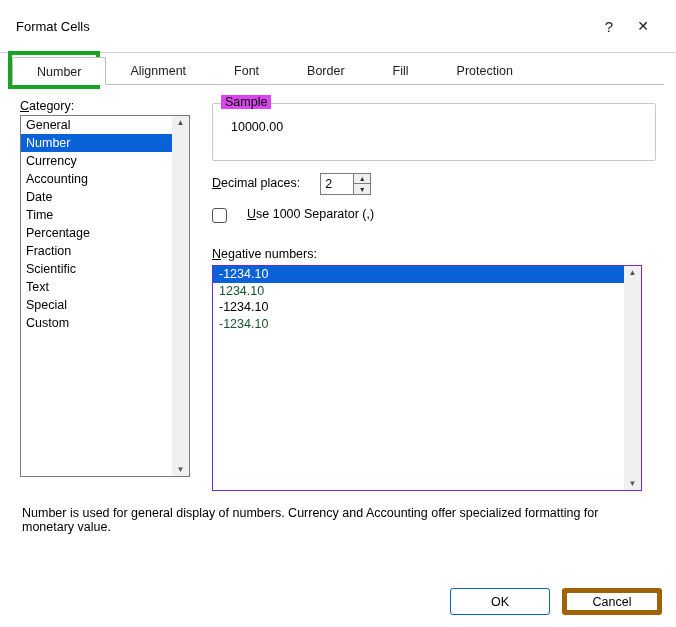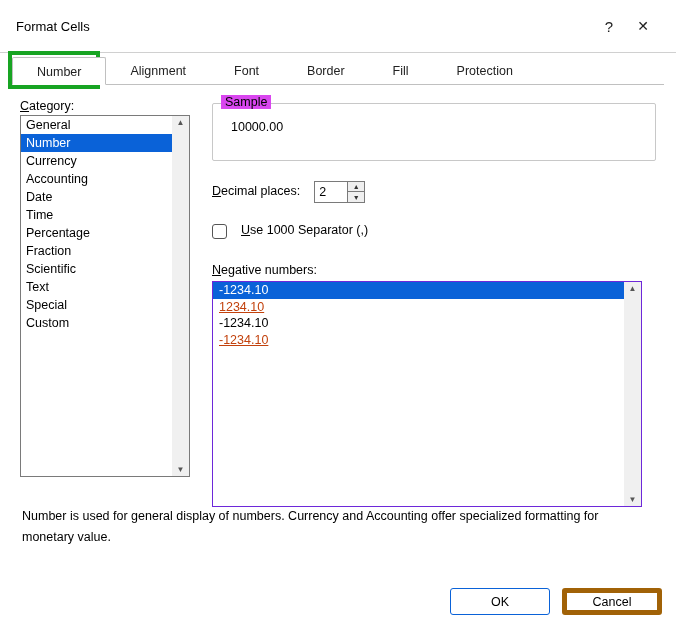--- a/index.html
+++ b/index.html
@@ -28,36 +28,36 @@
   .listbox { width: 170px; height: 362px; border: 1px solid #7a7a7a; background: #fff; position: relative; overflow: hidden; }
   .listbox .item { padding: 1px 5px; font-size: 12.5px; line-height: 16px; cursor: default; }
   .listbox .item.selected { background: #0a62d8; color: #fff; }
   .listbox .sb { position: absolute; right: 0; top: 0; bottom: 0; width: 17px; background: #f0f0f0; display: flex; flex-direction: column; align-items: center; justify-content: space-between; padding: 2px 0; }
   .sb .arrow { font-size: 8px; color: #555; }
 
   .fieldset { border: 1px solid #c8c8c8; border-radius: 2px; padding: 16px 10px 10px 12px; margin-top: 4px; position: relative; height: 58px; }
   .fieldset .legend { position: absolute; top: -9px; left: 8px; background: #d946ef; padding: 0 4px; font-size: 12.5px; }
   .fieldset .value { font-size: 12.5px; padding-left: 6px; }
 
-  .row { display: flex; align-items: center; margin-top: 20px; gap: 14px; }
+  .row { display: flex; align-items: center; margin-top: 12px; gap: 20px; }
   .spinner { display: flex; align-items: stretch; border: 1px solid #7a7a7a; height: 22px; }
   .spinner input { width: 32px; border: none; outline: none; padding: 0 4px; font-size: 12.5px; }
   .spinner .btns { display: flex; flex-direction: column; border-left: 1px solid #7a7a7a; background: #efefef; }
   .spinner .btns div { width: 16px; height: 10.5px; display: flex; align-items: center; justify-content: center; font-size: 7px; color: #333; }
   .spinner .btns div:first-child { border-bottom: 1px solid #7a7a7a; }
 
   .check { width: 15px; height: 15px; border: 1px solid #555; border-radius: 3px; display: inline-block; vertical-align: middle; }
 
   .neglist { width: 430px; height: 226px; border: 1px solid #6d28d9; background: #fff; position: relative; margin-top: 2px; }
   .neglist .item { padding: 0 6px; font-size: 12.5px; line-height: 16.5px; cursor: default; }
   .neglist .item.selected { background: #0a62d8; color: #fff; }
-  .neglist .item.red { color: #c2410c; text-decoration: underline; }
+  .neglist .item.red { color: #14532d; }
   .neglist .sb { position: absolute; right: 0; top: 0; bottom: 0; width: 17px; background: #f0f0f0; display: flex; flex-direction: column; align-items: center; justify-content: space-between; padding: 2px 0; }
 
-  .description { position: absolute; left: 22px; right: 22px; top: 506px; font-size: 12.5px; line-height: 21px; color: #000; }
+  .description { position: absolute; left: 22px; right: 22px; top: 506px; font-size: 12.5px; line-height: 14px; color: #000; }
 
   .buttons { position: absolute; right: 14px; bottom: 12px; display: flex; gap: 12px; }
   .btn { width: 100px; height: 27px; border: 5px solid #a16207; background: #fff; border-radius: 3px; font-size: 12.5px; display: flex; align-items: center; justify-content: center; cursor: default; }
   .btn.primary { border: 1px solid #0a62d8; }
 
   .u { text-decoration: underline; }
 </style>
 </head>
 <body>
 

